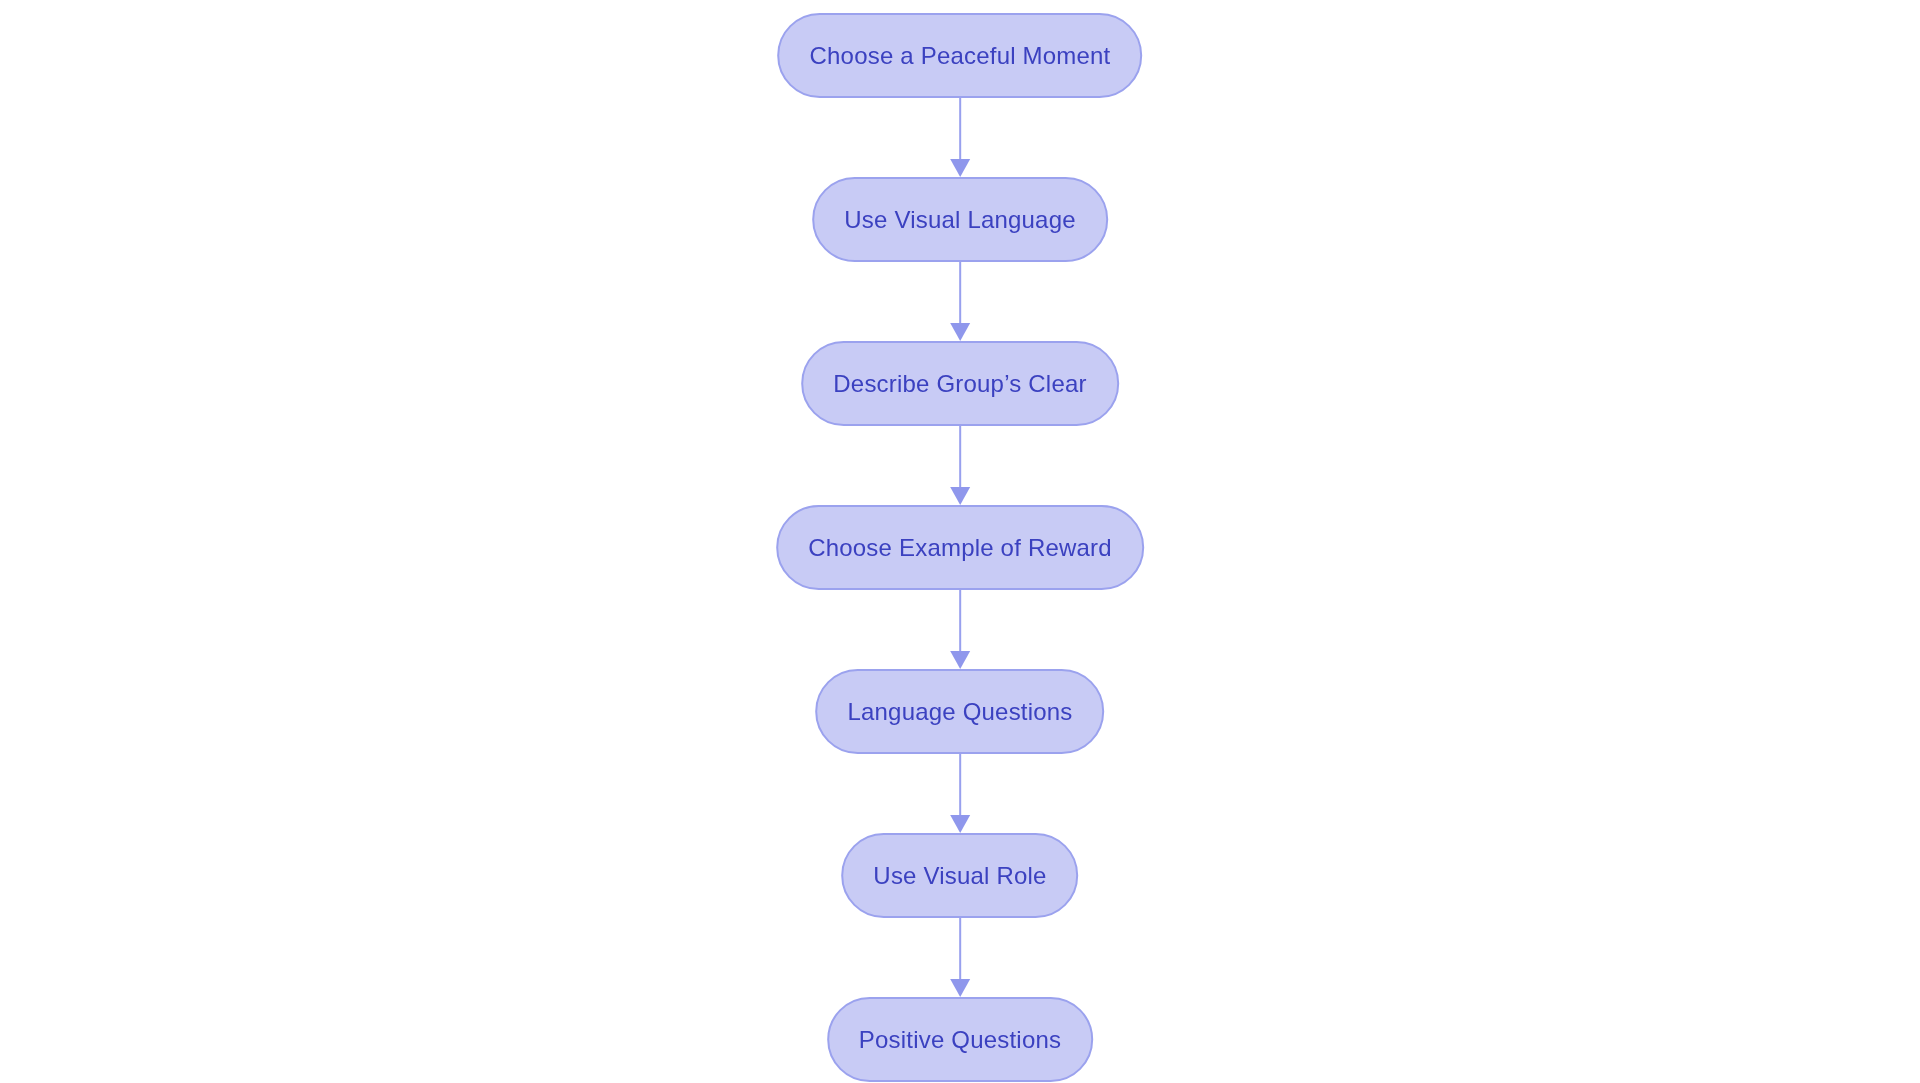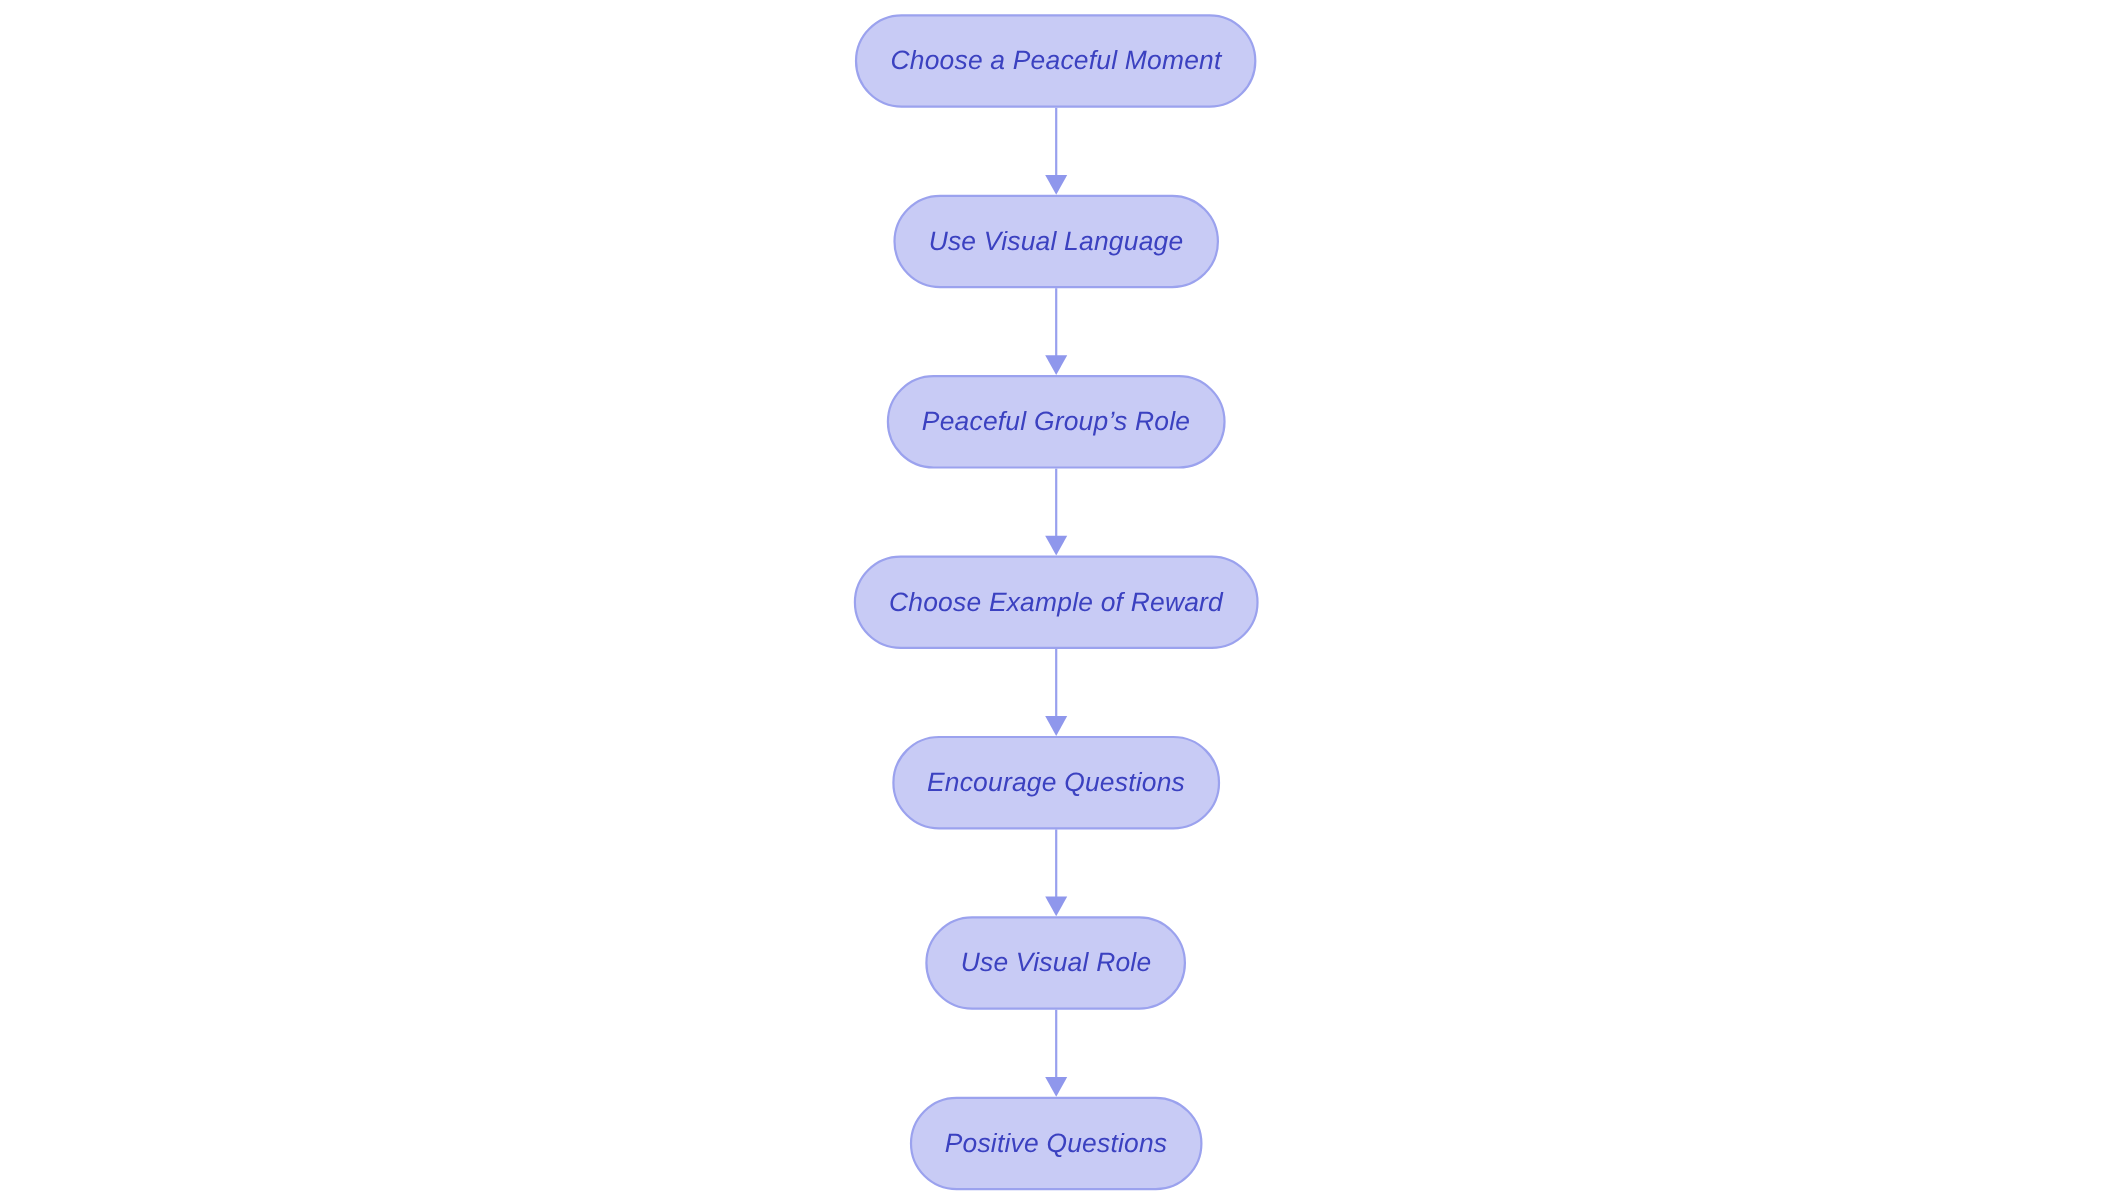--- a/index.html
+++ b/index.html
@@ -37,21 +37,20 @@
     justify-content: center;
     flex: 0 0 auto;
   }
   .node-label {
     color: var(--node-text, #3b41c0);
     font-size: 24px;
     font-weight: 400;
     letter-spacing: 0.2px;
     white-space: nowrap;
     text-align: center;
-    font-style: italic;
   }
   .connector {
     height: 79px;
     display: flex;
     flex-direction: column;
     align-items: center;
     flex: 0 0 auto;
   }
   .connector .line {
     width: 2px;
@@ -86,39 +85,39 @@
     <div class="node">
       <span class="node-label">Use Visual Language</span>
     </div>
 
     <div class="connector">
       <span class="line"></span>
       <span class="head"></span>
     </div>
 
     <div class="node">
-      <span class="node-label">Peaceful Group’s Role</span>
+      <span class="node-label">Describe Group’s Clear</span>
     </div>
 
     <div class="connector">
       <span class="line"></span>
       <span class="head"></span>
     </div>
 
     <div class="node">
       <span class="node-label">Choose Example of Reward</span>
     </div>
 
     <div class="connector">
       <span class="line"></span>
       <span class="head"></span>
     </div>
 
     <div class="node">
-      <span class="node-label">Encourage Questions</span>
+      <span class="node-label">Language Questions</span>
     </div>
 
     <div class="connector">
       <span class="line"></span>
       <span class="head"></span>
     </div>
 
     <div class="node">
       <span class="node-label">Use Visual Role</span>
     </div>

